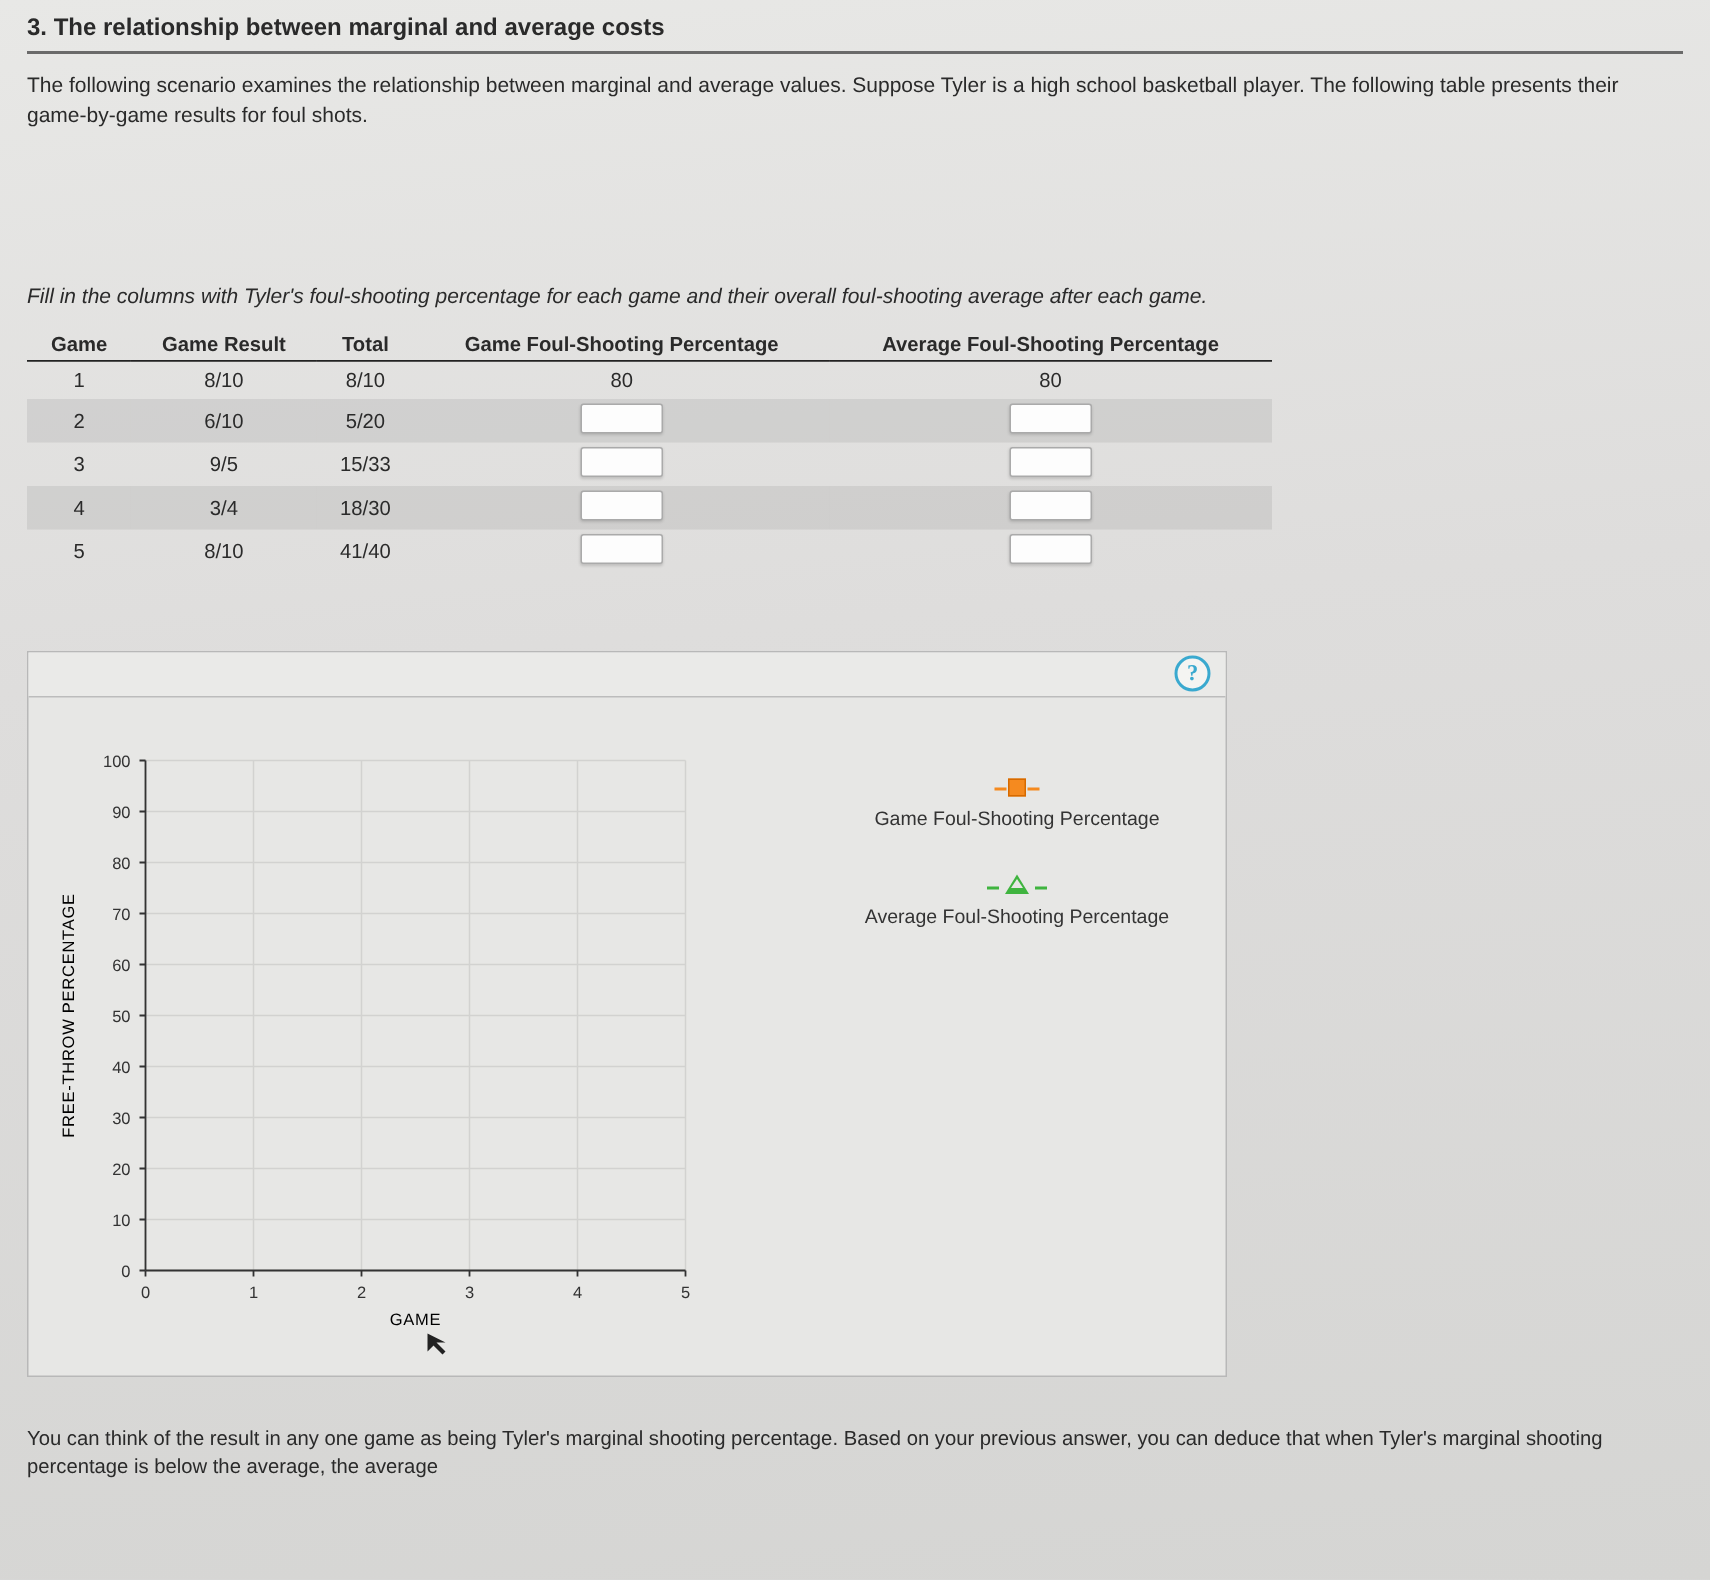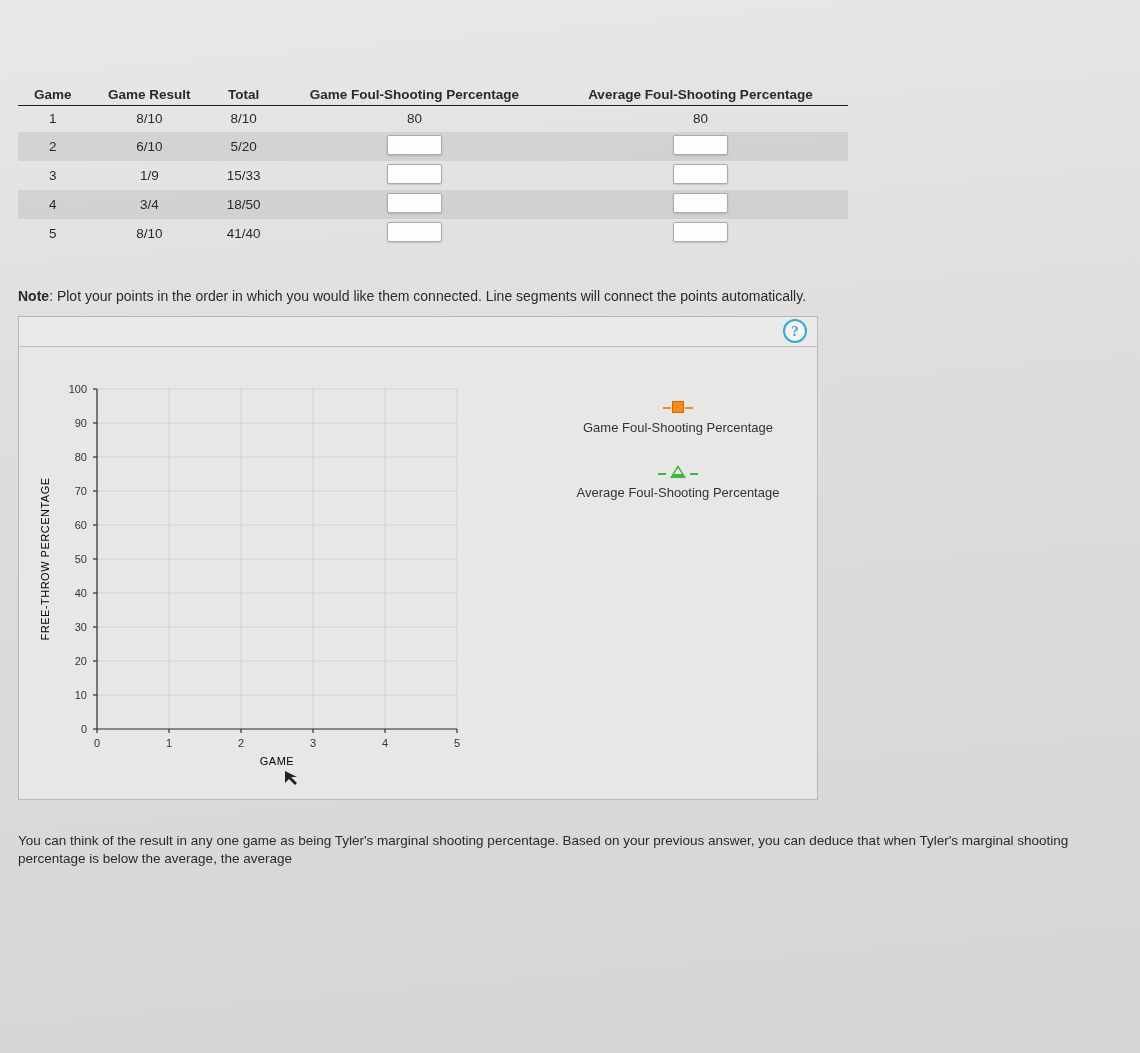--- a/index.html
+++ b/index.html
@@ -156,24 +156,27 @@
   .tick { font-size: 11px; fill:#333; }
   .gridline { stroke:#d2d2d0; stroke-width:1; }
   .axisline { stroke:#333; stroke-width:1.2; }
   .footer-para { font-size: 13.5px; margin-top: 32px; line-height:1.4; }
 </style>
 </head>
 <body>
 
 <div class="page">
 
-
+  <div class="title">3. The relationship between marginal and average costs</div>
+
+  <div class="para">The following scenario examines the relationship between marginal and average values. Suppose Tyler is a high school basketball player. The following table presents their game-by-game results for foul shots.</div>
 
   <div class="big-gap"></div>
 
+  <div class="para italic">Fill in the columns with Tyler's foul-shooting percentage for each game and their overall foul-shooting average after each game.</div>
 
   <table class="data">
     <thead>
       <tr>
         <th>Game</th>
         <th>Game Result</th>
         <th>Total</th>
         <th>Game Foul-Shooting Percentage</th>
         <th>Average Foul-Shooting Percentage</th>
       </tr>
@@ -188,48 +191,45 @@
       </tr>
       <tr class="alt">
         <td>2</td>
         <td>6/10</td>
         <td>5/20</td>
         <td><span class="inputcell"></span></td>
         <td><span class="inputcell"></span></td>
       </tr>
       <tr>
         <td>3</td>
-        <td>1/9</td>
+        <td>9/5</td>
         <td>15/33</td>
         <td><span class="inputcell"></span></td>
         <td><span class="inputcell"></span></td>
       </tr>
       <tr class="alt">
         <td>4</td>
         <td>3/4</td>
-        <td>18/50</td>
+        <td>18/30</td>
         <td><span class="inputcell"></span></td>
         <td><span class="inputcell"></span></td>
       </tr>
       <tr>
         <td>5</td>
         <td>8/10</td>
         <td>41/40</td>
         <td><span class="inputcell"></span></td>
         <td><span class="inputcell"></span></td>
       </tr>
     </tbody>
   </table>
 
   <div style="height:40px"></div>
 
 
-  <div class="note">
-    <b>Note</b><span>: Plot your points in the order in which you would like them connected. Line segments will connect the points automatically.</span>
-  </div>
 
   <div class="graph-box">
     <div class="toolbar">
       <div class="help">?</div>
     </div>
     <div class="chart-wrap">
       <svg class="chart-svg" width="480" height="430">
 
         <g>
 

